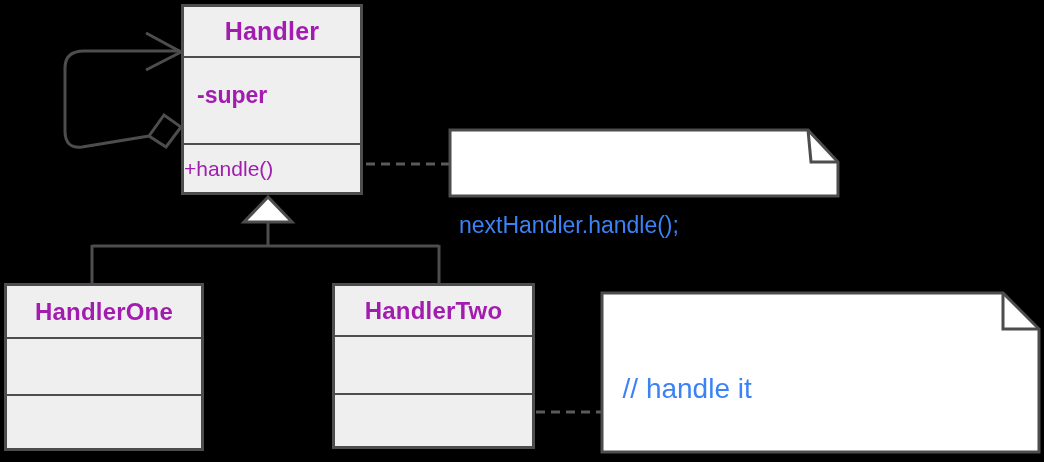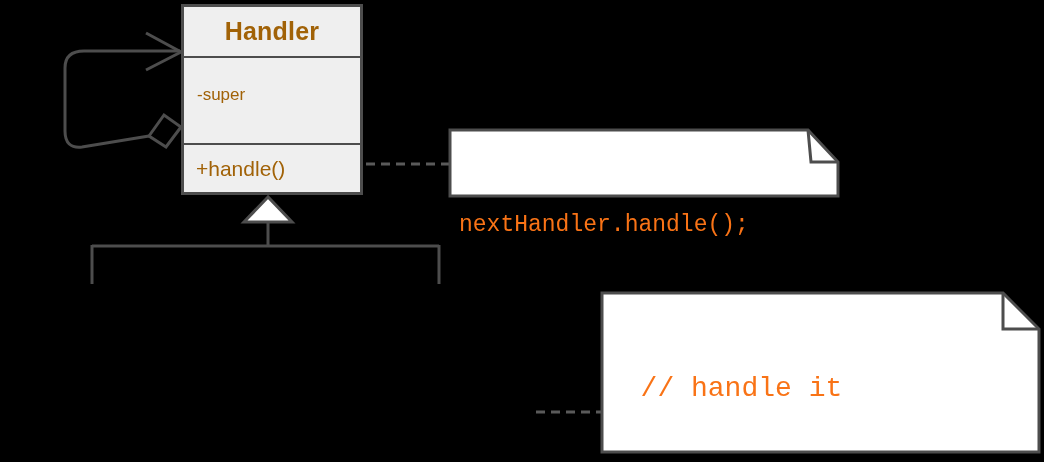--- a/index.html
+++ b/index.html
@@ -12,21 +12,21 @@
     font-family: "Liberation Sans", sans-serif;
   }
   .layer { position: absolute; left: 0; top: 0; }
 
   
   .uml-class {
     position: absolute;
     box-sizing: border-box;
     background: #efefef;
     border: 3px solid #4d4d4d;
-    color: #a16207;
+    color: #a21caf;
     display: flex;
     flex-direction: column;
   }
   .uml-class .title {
     display: flex;
     align-items: center;
     justify-content: center;
     font-weight: bold;
     font-size: 24px;
     letter-spacing: 0.2px;
@@ -34,44 +34,45 @@
   .handler .title { font-size: 25px; }
   .uml-class .section {
     border-top: 2px solid #4d4d4d;
     box-sizing: border-box;
   }
   .handler { left: 181px; top: 4px; width: 182px; height: 191px; }
   .handler .title { height: 49px; flex: 0 0 49px; }
   .handler .attrs {
     flex: 0 0 87px;
     padding: 22px 0 0 13px;
-    font-size: 17px;
+    font-size: 23px;
     line-height: 30px;
+    font-weight: bold;
   }
   .handler .methods {
     flex: 1;
     display: flex;
     align-items: center;
-    padding-left: 12px;
+    padding-left: 0;
     font-size: 21px;
   }
   .handler-one { left: 4px; top: 283px; width: 200px; height: 168px; }
   .handler-one .title { flex: 0 0 51px; }
   .handler-one .mid  { flex: 0 0 57px; }
   .handler-one .bot  { flex: 1; }
   .handler-two { left: 332px; top: 283px; width: 203px; height: 166px; }
   .handler-two .title { flex: 0 0 49px; }
   .handler-two .mid  { flex: 0 0 58px; }
   .handler-two .bot  { flex: 1; }
 
   
   .note-text {
     position: absolute;
-    font-family: Liberation Mono, monospace;
-    color: #f97316;
+    font-family: Liberation Sans, sans-serif;
+    color: #3b82f6;
     white-space: pre;
   }
   .note-text-1 {
     left: 459px; top: 150px;
     font-size: 23px; line-height: 30px;
   }
   .note-text-2 {
     left: 607px; top: 316px;
     width: 432px; overflow: hidden;
     font-size: 28px; line-height: 29px;
@@ -108,21 +109,31 @@
   <div class="uml-class handler">
     <div class="title">Handler</div>
     <div class="section attrs">
       <div>-super</div>
     </div>
     <div class="section methods">
       <div>+handle()</div>
     </div>
   </div>
 
+  <div class="uml-class handler-one">
+    <div class="title">HandlerOne</div>
+    <div class="section mid"></div>
+    <div class="section bot"></div>
+  </div>
 
+  <div class="uml-class handler-two">
+    <div class="title">HandlerTwo</div>
+    <div class="section mid"></div>
+    <div class="section bot"></div>
+  </div>
 
   <div class="note-text note-text-1">
     <div>nextHandler.handle();</div>
   </div>
 
   <div class="note-text note-text-2">
     <div>  // handle it</div>
     
     
   </div>

